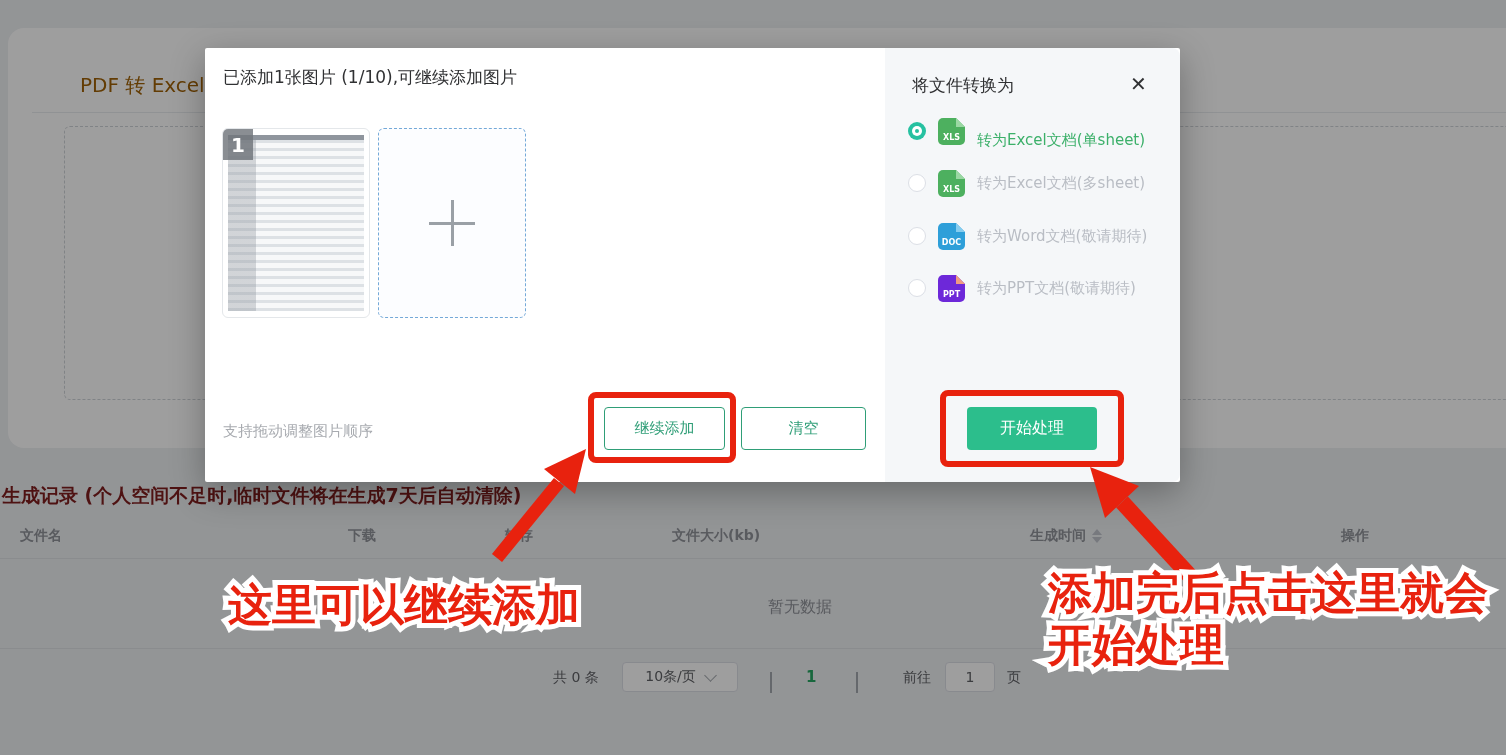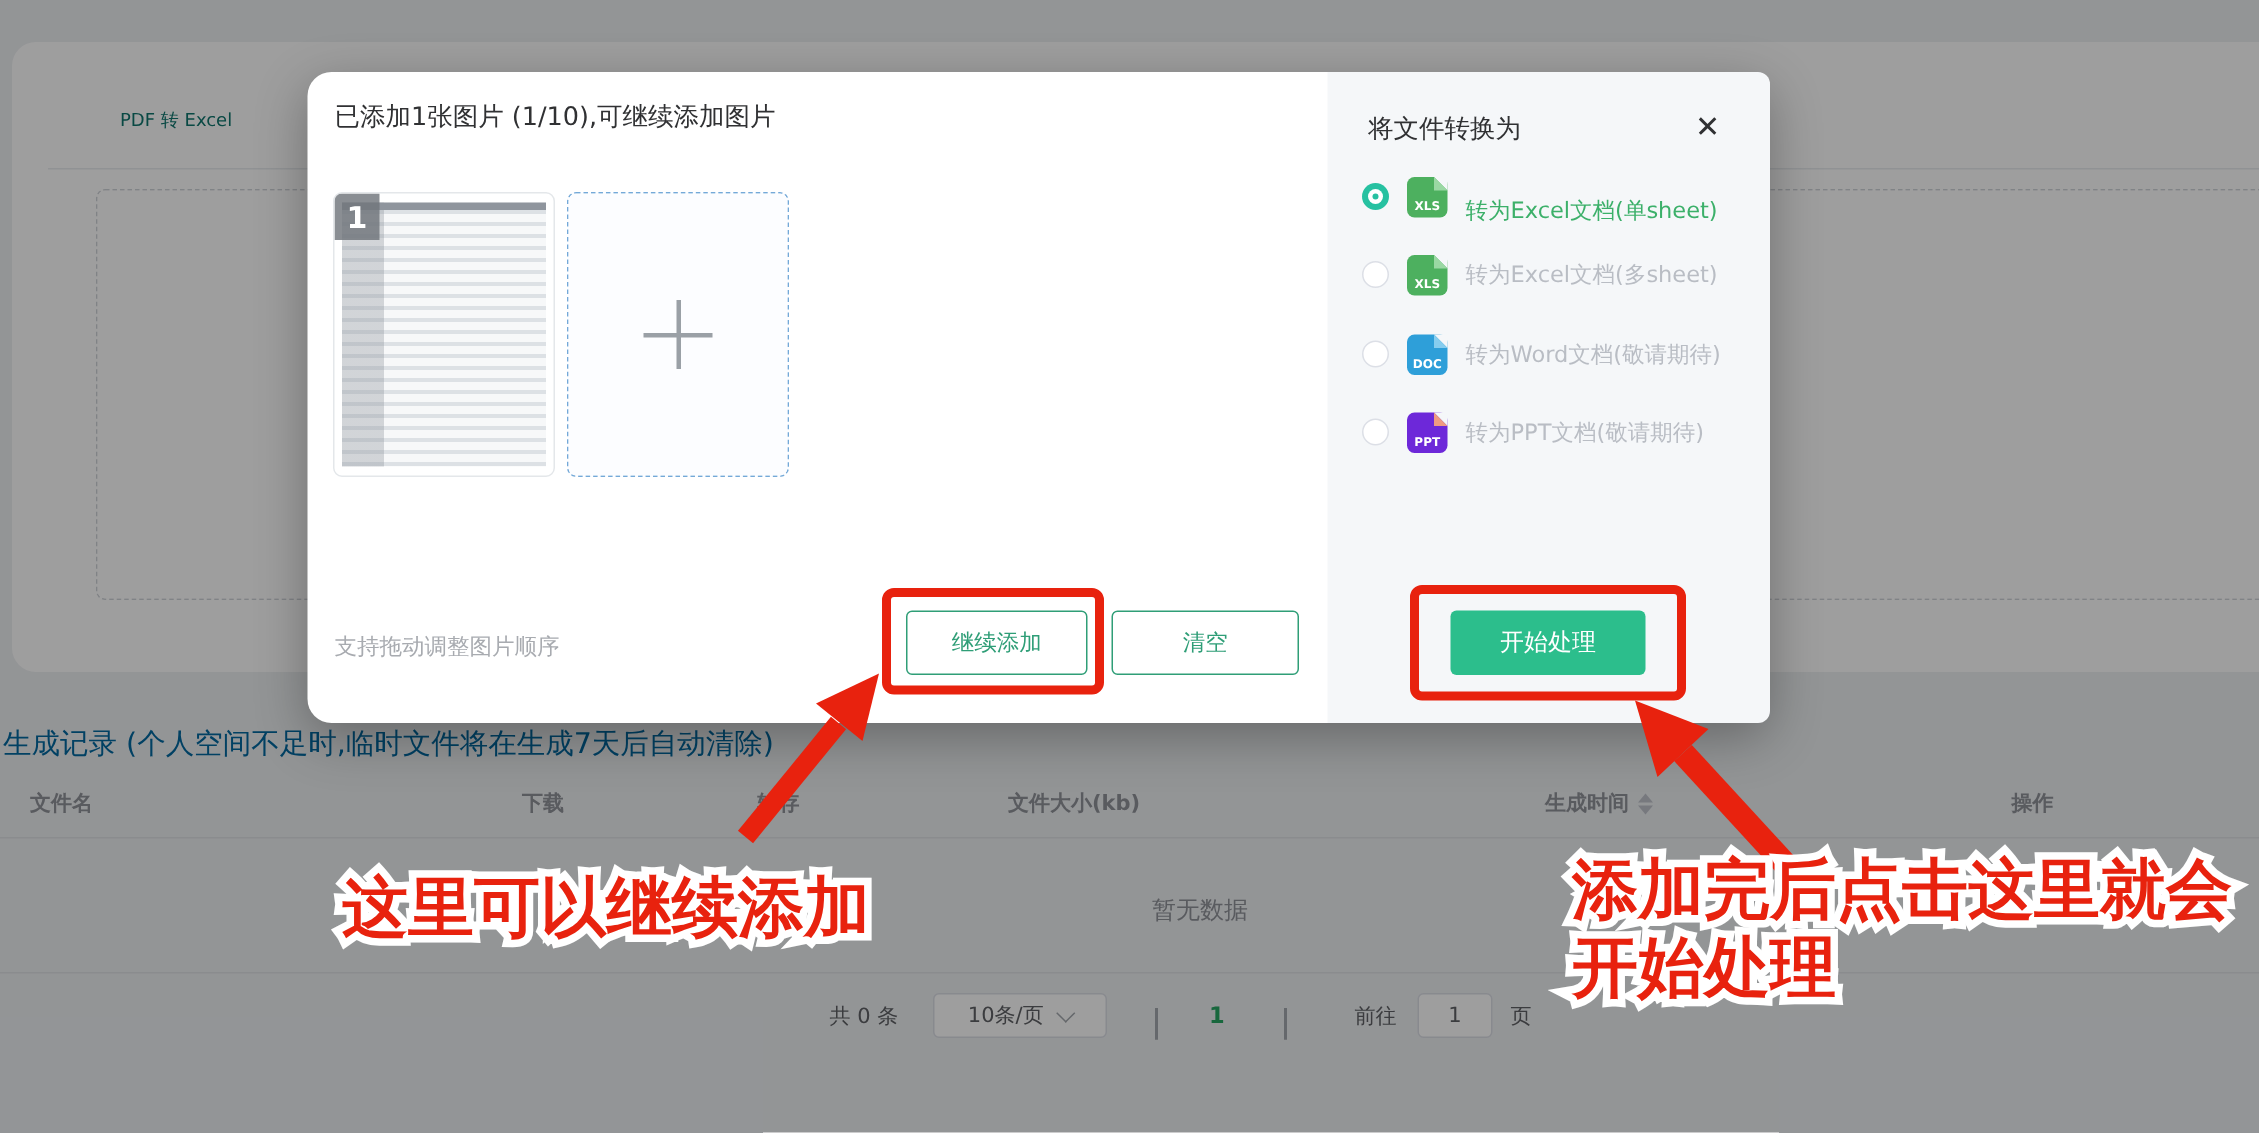--- a/index.html
+++ b/index.html
@@ -1,25 +1,25 @@
 <!DOCTYPE html>
 <html><head>
 <meta charset="utf-8">
 <style>
   * { margin:0; padding:0; box-sizing:border-box; }
   body { width:1506px; height:755px; font-family:"DejaVu Sans","Liberation Sans",sans-serif; }
   .page { position:relative; width:1506px; height:755px; background:#eef0f3; overflow:hidden; }
 
   
   .bg-card { position:absolute; left:8px; top:28px; width:1520px; height:420px; background:#fff; border-radius:16px; }
-  .card-title { position:absolute; left:72px; top:44px; font-size:12px; color:#0f766e;text-align:center; }
+  .card-title { position:absolute; left:72px; top:44px; font-size:20px; color:#a16207;text-align:center; }
   .card-divider { position:absolute; left:24px; top:84px; width:1490px; height:1px; background:#e9ecef; }
   .upload-area { position:absolute; left:56px; top:98px; width:1450px; height:274px; border:1px dashed #cfd3d8; border-radius:6px; }
 
-  .records-title { position:absolute; left:2px; top:483px; font-size:19px; font-weight:400; color:#0369a1; }
+  .records-title { position:absolute; left:2px; top:483px; font-size:19px; font-weight:700; color:#7f1d1d; }
   .col { position:absolute; top:527px; font-size:14px; font-weight:600; color:#909399; }
   .c0{left:20px} .c1{left:348px} .c2{left:505px} .c3{left:672px} .c4{left:1030px; display:flex; align-items:center; gap:6px;} .c5{left:1341px}
   .sort-carets { display:inline-flex; flex-direction:column; gap:2px; }
   .caret-up { width:0; height:0; border-left:5px solid transparent; border-right:5px solid transparent; border-bottom:6px solid #c0c4cc; }
   .caret-down { width:0; height:0; border-left:5px solid transparent; border-right:5px solid transparent; border-top:6px solid #c0c4cc; }
   .tbl-divider { position:absolute; left:0; width:1506px; height:1px; background:#dfe2e6; }
   .d1{top:558px} .d2{top:648px}
   .empty-text { position:absolute; left:700px; top:597px; width:200px; text-align:center; font-size:16px; color:#909399; }
 
   .pg-total { position:absolute; left:553px; top:669px; font-size:14px; color:#606266; }
@@ -31,21 +31,21 @@
   .pg-prev { position:absolute; left:770px; top:672px; }
   .pg-next { position:absolute; left:856px; top:672px; }
   .pg-current { position:absolute; left:806px; top:668px; font-size:15px; font-weight:700; color:#27a763; }
   .pg-goto-label { position:absolute; left:903px; top:669px; font-size:14px; color:#606266; }
   .pg-goto-input { position:absolute; left:945px; top:662px; width:50px; height:30px; background:#fff; border:1px solid #dcdfe6; border-radius:4px; text-align:center; font-size:14px; color:#606266; font-family:inherit; }
   .pg-unit { position:absolute; left:1007px; top:669px; font-size:14px; color:#606266; }
 
   .dim { position:absolute; inset:0; background:rgba(0,0,0,0.38); z-index:5; }
 
   
-  .modal { position:absolute; left:205px; top:48px; width:975px; height:434px; background:#fff; border-radius:16px; box-shadow:0 10px 35px rgba(0,0,0,.3); z-index:10;padding-left:24px; }
+  .modal { position:absolute; left:205px; top:48px; width:975px; height:434px; background:#fff; border-radius:2px; box-shadow:0 10px 35px rgba(0,0,0,.3); z-index:10;padding-left:24px; }
   .modal-header { position:absolute; left:18px; top:18px; font-size:17px; color:#303133; }
 
   .thumb { position:absolute; left:17px; top:80px; width:148px; height:190px; background:#fff; border:1px solid #e4e7ea; border-radius:6px; overflow:hidden; }
   .thumb-img { position:absolute; left:5px; right:5px; top:6px; bottom:6px;
     background:
       linear-gradient(#8f959d 0 5px, rgba(0,0,0,0) 5px),
       linear-gradient(90deg, rgba(140,146,154,.35) 0 28px, rgba(0,0,0,0) 28px),
       repeating-linear-gradient(#f7f8f9 0 5px, #dde1e5 5px 8px);
   }
   .thumb-badge { position:absolute; left:0; top:0; width:30px; height:31px; background:rgba(112,117,123,.82); color:#fff; font-size:20px; font-weight:700; display:flex; align-items:center; justify-content:center; }

